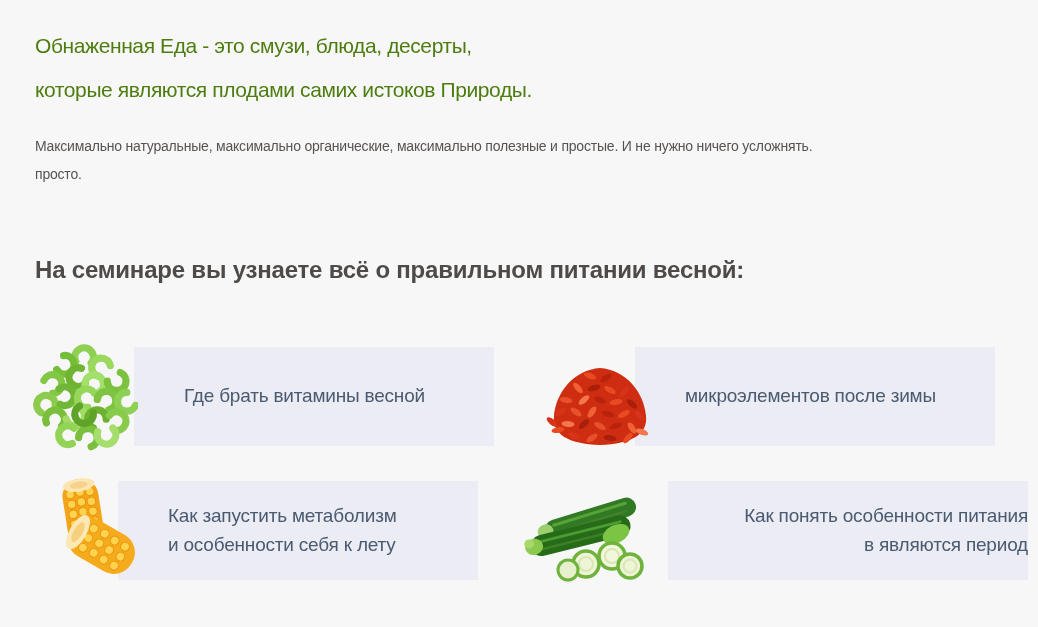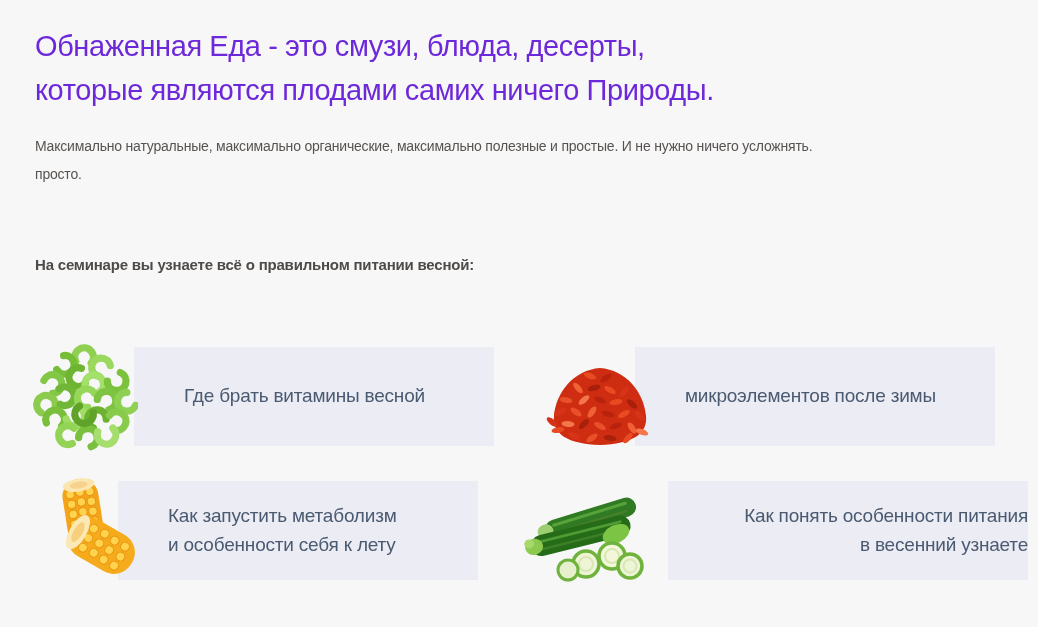--- a/index.html
+++ b/index.html
@@ -7,41 +7,41 @@
   body {
     position: relative;
     background: #f7f7f8;
     font-family: "Liberation Sans", sans-serif;
     overflow: hidden;
   }
   .hero-title {
     position: absolute;
     left: 35px;
     top: 24px;
-    font-size: 29px;
+    font-size: 21px;
     font-weight: 400;
     line-height: 44px;
     letter-spacing: -0.4px;
-    color: #6d28d9;
+    color: #4d7c0f;
   }
   .hero-desc {
     position: absolute;
     left: 35px;
     top: 133px;
     font-size: 14px;
     line-height: 27.5px;
     letter-spacing: -0.2px;
     color: #575350;
   }
   .line { display: block; white-space: nowrap; }
   .seminar-heading {
     position: absolute;
     left: 35px;
     top: 256px;
-    font-size: 15px;
+    font-size: 24px;
     font-weight: 700;
     letter-spacing: -0.2px;
     color: #4e4a47;
     white-space: nowrap;
   }
   .card {
     position: absolute;
     background: #ebecf4;
     display: flex;
     flex-direction: column;
@@ -65,21 +65,21 @@
   .img-celery   { left: 30px;  top: 338px; }
   .img-goji     { left: 544px; top: 346px; }
   .img-corn     { left: 28px;  top: 472px; }
   .img-zucchini { left: 524px; top: 478px; }
 </style>
 </head>
 <body>
 
 <h1 class="hero-title">
   <span class="line">Обнаженная Еда - это смузи, блюда, десерты,</span>
-  <span class="line">которые являются плодами самих ничего Природы.</span>
+  <span class="line">которые являются плодами самих истоков Природы.</span>
 </h1>
 
 <p class="hero-desc">
   <span class="line">Максимально натуральные, максимально органические, максимально полезные и простые. И не нужно ничего усложнять.</span>
   <span class="line">просто.</span>
 </p>
 
 <h2 class="seminar-heading">На семинаре вы узнаете всё о правильном питании весной:</h2>
 
 <div class="card card-1">
@@ -90,21 +90,21 @@
   <span class="line">микроэлементов после зимы</span>
 </div>
 
 <div class="card card-3">
   <span class="line">Как запустить метаболизм</span>
   <span class="line">и особенности себя к лету</span>
 </div>
 
 <div class="card card-4">
   <span class="line">Как понять особенности питания</span>
-  <span class="line">в весенний узнаете</span>
+  <span class="line">в являются период</span>
 </div>
 
 <div class="produce img-celery">
   <svg width="108" height="116" viewBox="0 0 104 112" xmlns="http://www.w3.org/2000/svg">
     <defs>
       <path id="cel" d="M -7 6 A 9 9 0 1 1 8 5" fill="none" stroke-linecap="round" stroke-width="7"></path>
     </defs>
     <use href="#cel" transform="translate(52 18) rotate(10)" stroke="#8fd052"></use>
     <use href="#cel" transform="translate(34 26) rotate(120)" stroke="#76bd38"></use>
     <use href="#cel" transform="translate(68 28) rotate(-40)" stroke="#9ad95e"></use>

